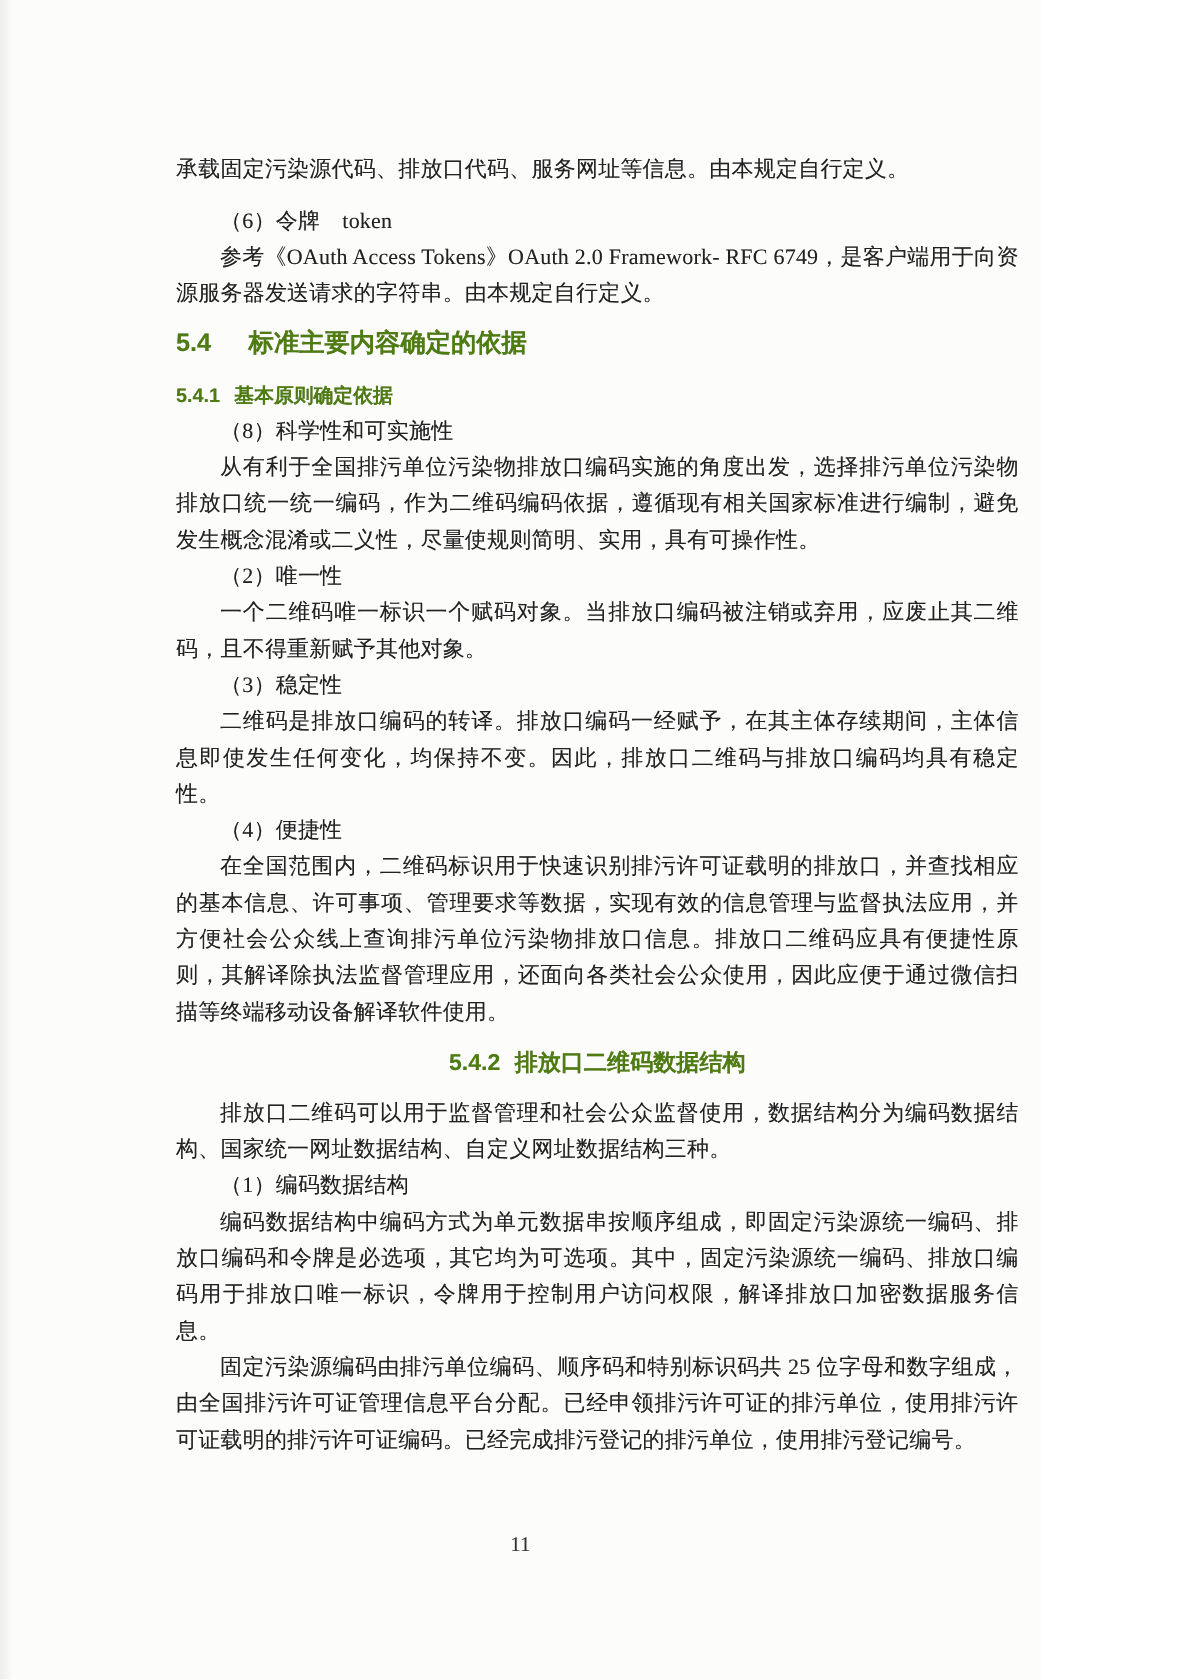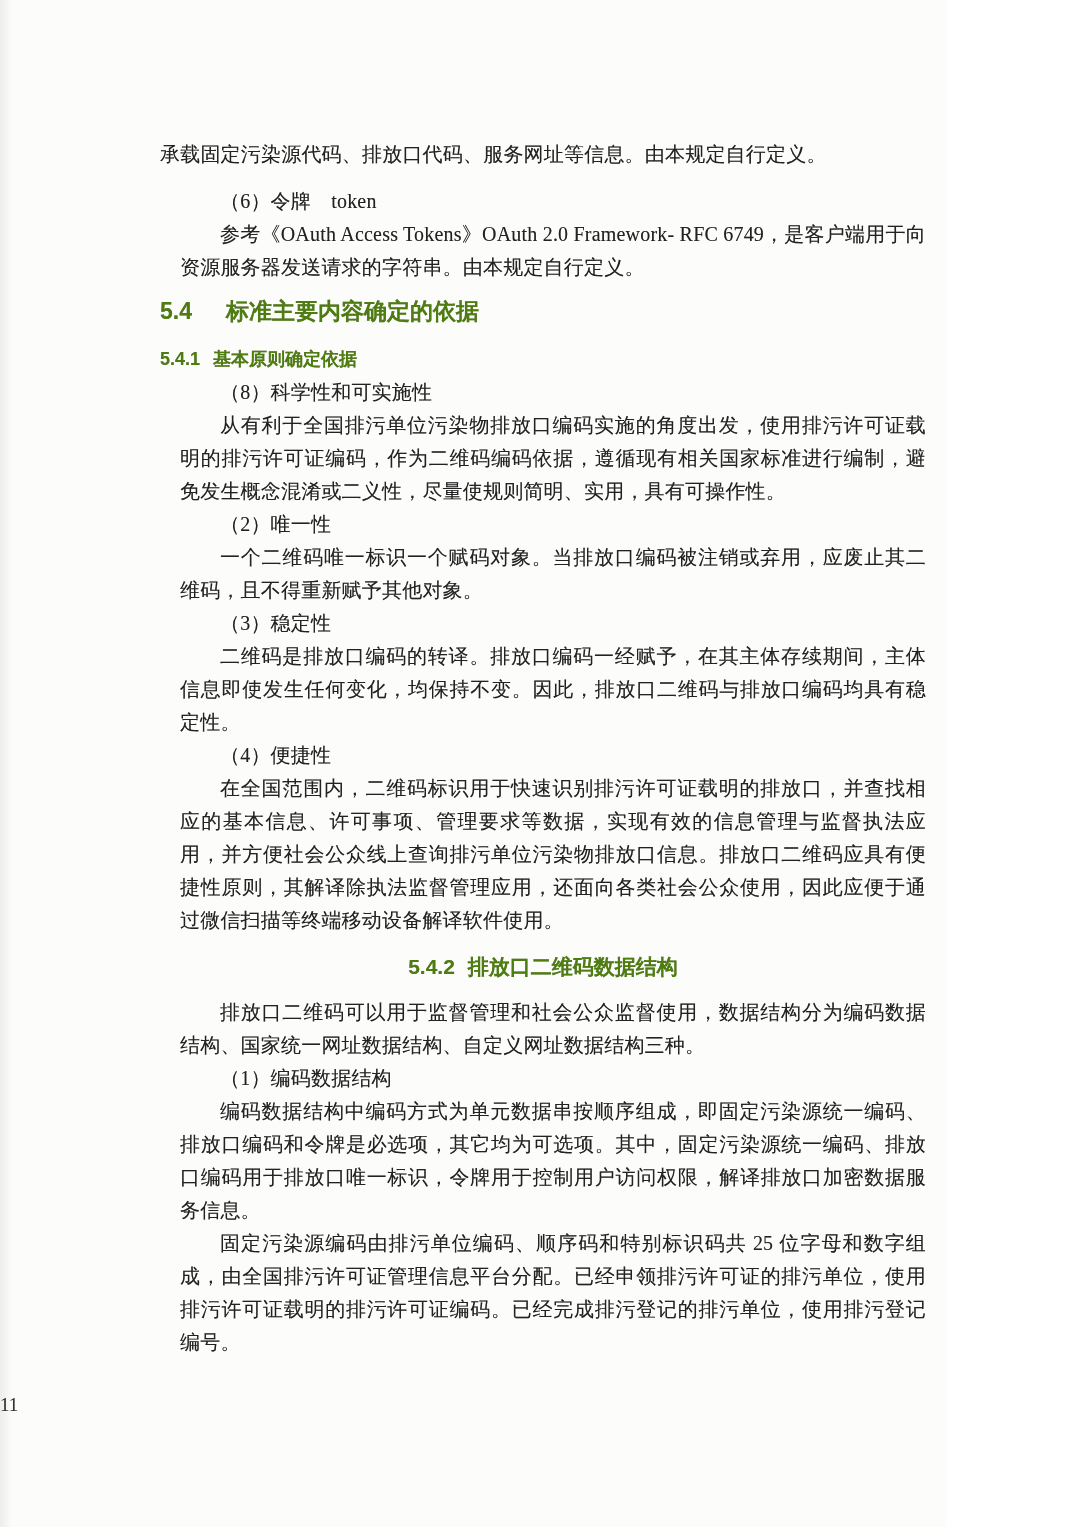--- a/index.html
+++ b/index.html
@@ -32,21 +32,21 @@
     width: 766px;
   }
   .para {
     margin: 0;
     font-size: 20px;
     line-height: 33px;
     text-align: justify;
     letter-spacing: 0.2px;
     text-shadow: 0 0 0.6px rgba(30,30,30,0.35);
   }
-  .indent { text-indent: 2em; margin-left: 20px; }
+  .indent { text-indent: 2em; }
   .sp-before { margin-top: 14px; }
   .heading {
     margin: 0;
     font-family: "Liberation Sans", "DejaVu Sans", sans-serif;
     font-weight: bold;
     color: #4d7c0f;
     line-height: 33px;
     text-shadow: 0 0 0.6px rgba(20,20,20,0.35);
   }
   .h-major {
@@ -64,20 +64,21 @@
     margin-bottom: 13px;
     text-align: center;
   }
   .h-major .h-num { margin-right: 34px; }
   .h-sub .h-num, .h-sub2 .h-num { margin-right: 13px; }
   .page-number {
     position: absolute;
     left: 0;
     top: 1391px;
     width: 100%;
+    text-align: center;
     font-size: 19px;
     line-height: 28px;
     color: #333;
     text-shadow: 0 0 0.6px rgba(30,30,30,0.3);
   }
 </style>
 </head>
 <body>
 
 <div class="page">
@@ -86,21 +87,21 @@
     <p class="para">承载固定污染源代码、排放口代码、服务网址等信息。由本规定自行定义。</p>
 
     <p class="para indent sp-before">（6）令牌　token</p>
     <p class="para indent">参考《OAuth Access Tokens》OAuth 2.0 Framework- RFC 6749，是客户端用于向资源服务器发送请求的字符串。由本规定自行定义。</p>
 
     <h2 class="heading h-major"><span class="h-num">5.4</span><span>标准主要内容确定的依据</span></h2>
 
     <h3 class="heading h-sub"><span class="h-num">5.4.1</span><span>基本原则确定依据</span></h3>
 
     <p class="para indent">（8）科学性和可实施性</p>
-    <p class="para indent">从有利于全国排污单位污染物排放口编码实施的角度出发，使用排污许可证载明的排污许可证编码，作为二维码编码依据，遵循现有相关国家标准进行编制，避免发生概念混淆或二义性，尽量使规则简明、实用，具有可操作性。</p>
+    <p class="para indent">从有利于全国排污单位污染物排放口编码实施的角度出发，选择排污单位污染物排放口统一统一编码，作为二维码编码依据，遵循现有相关国家标准进行编制，避免发生概念混淆或二义性，尽量使规则简明、实用，具有可操作性。</p>
 
     <p class="para indent">（2）唯一性</p>
     <p class="para indent">一个二维码唯一标识一个赋码对象。当排放口编码被注销或弃用，应废止其二维码，且不得重新赋予其他对象。</p>
 
     <p class="para indent">（3）稳定性</p>
     <p class="para indent">二维码是排放口编码的转译。排放口编码一经赋予，在其主体存续期间，主体信息即使发生任何变化，均保持不变。因此，排放口二维码与排放口编码均具有稳定性。</p>
 
     <p class="para indent">（4）便捷性</p>
     <p class="para indent">在全国范围内，二维码标识用于快速识别排污许可证载明的排放口，并查找相应的基本信息、许可事项、管理要求等数据，实现有效的信息管理与监督执法应用，并方便社会公众线上查询排污单位污染物排放口信息。排放口二维码应具有便捷性原则，其解译除执法监督管理应用，还面向各类社会公众使用，因此应便于通过微信扫描等终端移动设备解译软件使用。</p>
 

